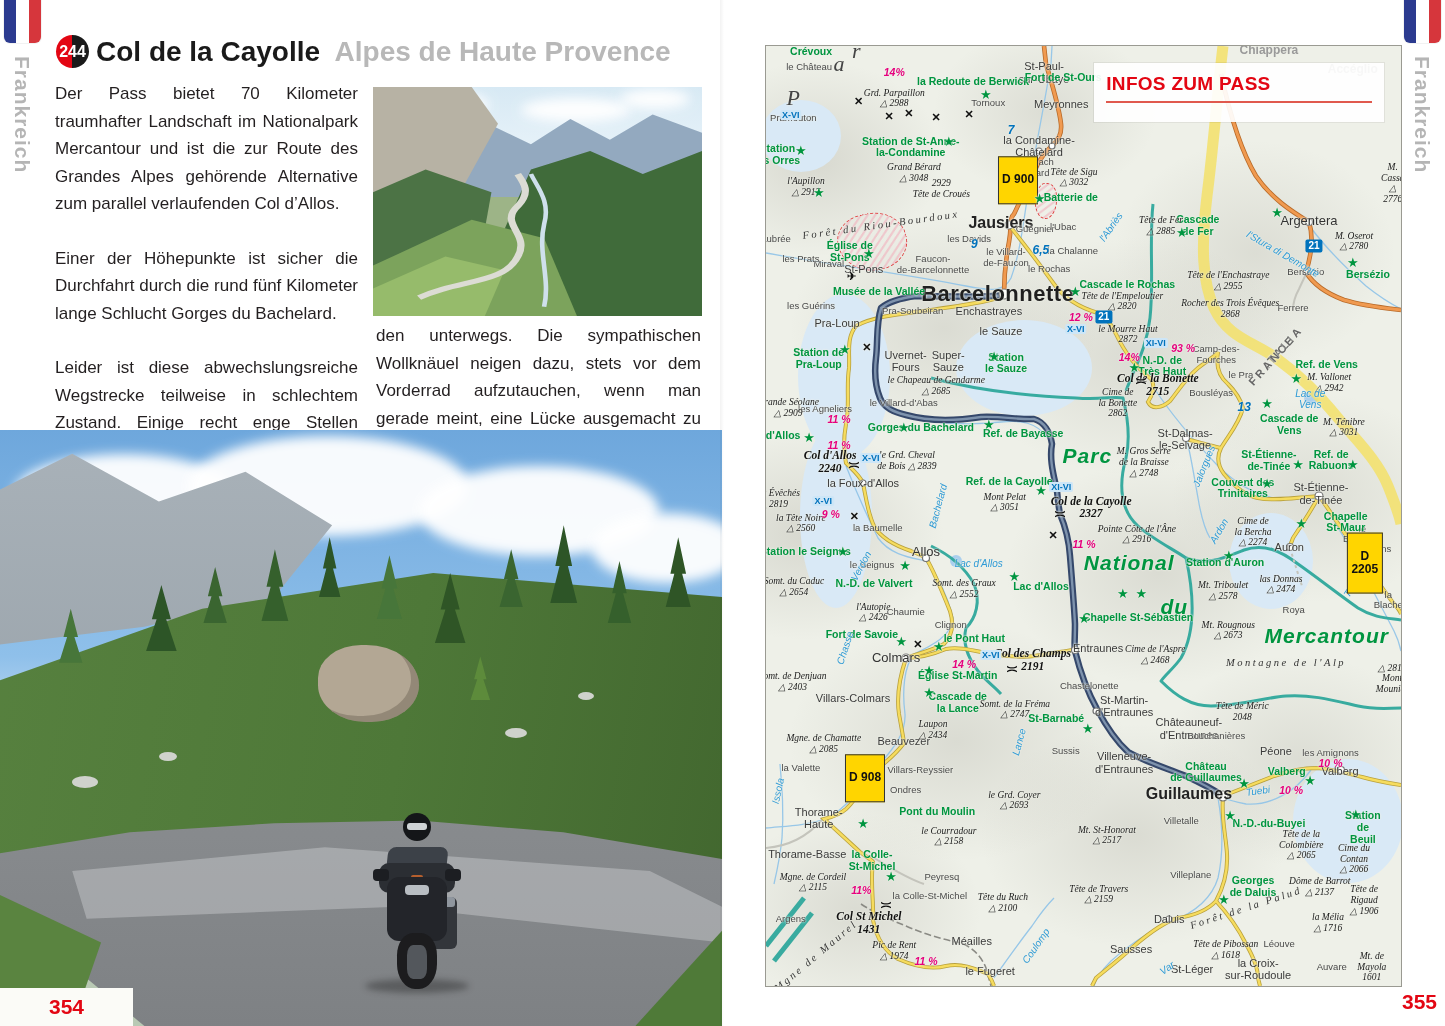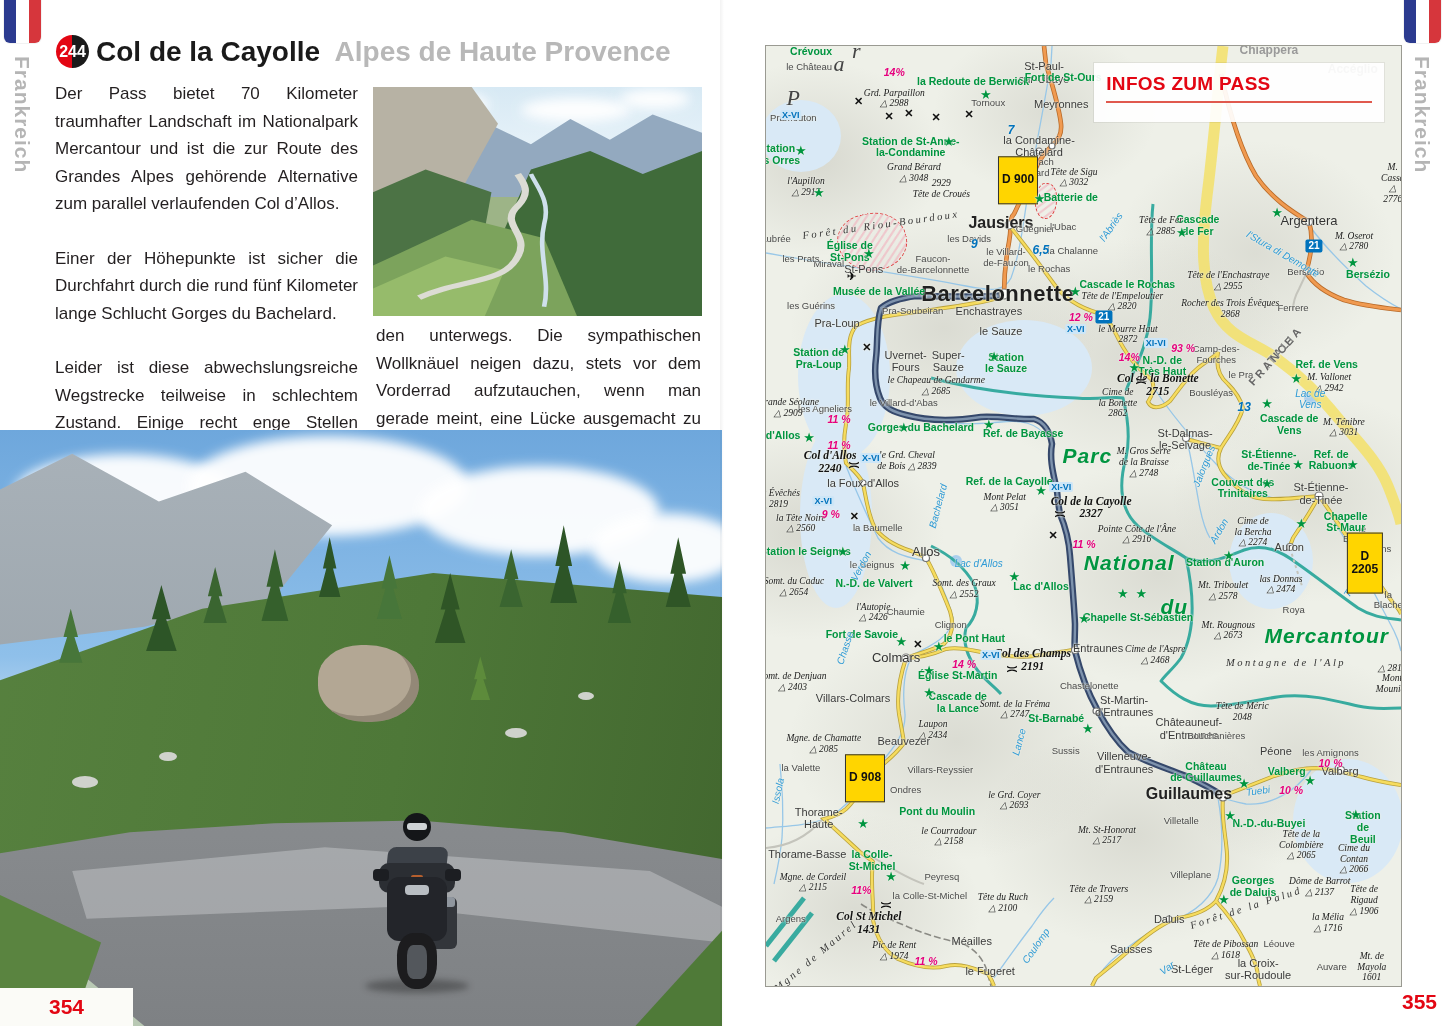--- a/index.html
+++ b/index.html
@@ -375,21 +375,21 @@
       <div class="ml village" style="left: 17.6%; top: 51.3%;">la Baumelle</div>
       <div class="ml village" style="left: 16.7%; top: 55.2%;">le Seignus</div>
       <div class="ml village" style="left: 22%; top: 60.2%;">Chaumie</div>
       <div class="ml village" style="left: 29.1%; top: 61.6%;">Clignon</div>
       <div class="ml town" style="left: 13.7%; top: 69.4%;">Villars-Colmars</div>
       <div class="ml town" style="left: 21.7%; top: 73.9%;">Beauvezer</div>
       <div class="ml town" style="left: 8.3%; top: 82.1%;">Thorame-
 Haute</div>
       <div class="ml town" style="left: 6.5%; top: 86%;">Thorame-Basse</div>
       <div class="ml village" style="left: 5.5%; top: 76.8%;">la Valette</div>
-      <div class="ml village" style="left: 24.3%; top: 77%; margin-left: 20px;">Villars-Reyssier</div>
+      <div class="ml village" style="left: 24.3%; top: 77%;">Villars-Reyssier</div>
       <div class="ml village" style="left: 22%; top: 79.1%;">Ondres</div>
       <div class="ml village" style="left: 27.7%; top: 88.4%;">Peyresq</div>
       <div class="ml village" style="left: 25.8%; top: 90.4%;">la Colle-St-Michel</div>
       <div class="ml village" style="left: 3.9%; top: 92.9%;">Argens</div>
       <div class="ml town" style="left: 32.4%; top: 95.2%;">Méailles</div>
       <div class="ml town" style="left: 35.3%; top: 98.4%;">le Fugeret</div>
       <div class="ml village" style="left: 47.2%; top: 75%;">Sussis</div>
       <div class="ml town" style="left: 52.3%; top: 64%;">Entraunes</div>
       <div class="ml village" style="left: 50.9%; top: 68.1%;">Chastelonette</div>
       <div class="ml town" style="left: 56.4%; top: 70.2%;">St-Martin-

